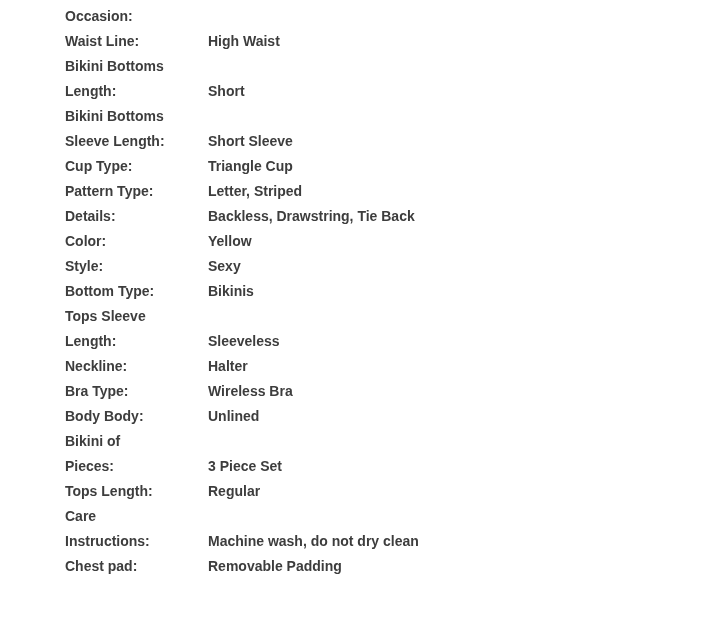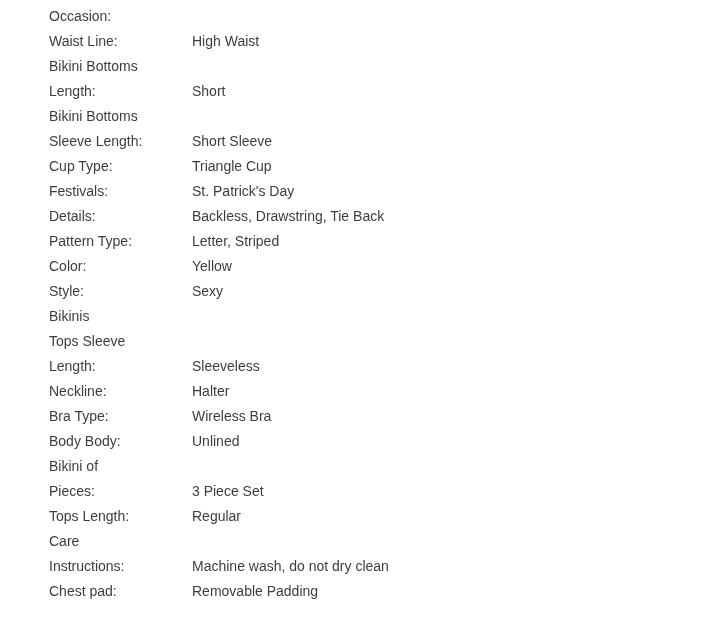--- a/index.html
+++ b/index.html
@@ -7,21 +7,22 @@
     padding: 0;
     background: #ffffff;
   }
   body {
     width: 714px;
     height: 630px;
     overflow: hidden;
     font-family: "Liberation Sans", sans-serif;
   }
   .spec-table {
-    padding: 4px 0 0 49px;
+    padding: 4px 0 0 65px;
+    font-weight: bold;
   }
   .spec-row {
     display: flex;
     align-items: flex-end; 
     font-size: 14px;
     line-height: 25px;
     color: #3d3d3d;
   }
   .spec-label {
     flex: none;
@@ -55,46 +56,43 @@
     <span class="spec-label">Bikini Bottoms
 Sleeve Length:</span>
     <span class="spec-value">Short Sleeve</span>
   </div>
 
   <div class="spec-row">
     <span class="spec-label">Cup Type:</span>
     <span class="spec-value">Triangle Cup</span>
   </div>
 
+
   <div class="spec-row">
-    <span class="spec-label">Festivals:</span>
-    <span class="spec-value">St. Patrick's Day</span>
+    <span class="spec-label">Pattern Type:</span>
+    <span class="spec-value">Letter, Striped</span>
   </div>
 
   <div class="spec-row">
     <span class="spec-label">Details:</span>
     <span class="spec-value">Backless, Drawstring, Tie Back</span>
-  </div>
-
-  <div class="spec-row">
-    <span class="spec-label">Pattern Type:</span>
-    <span class="spec-value">Letter, Striped</span>
   </div>
 
   <div class="spec-row">
     <span class="spec-label">Color:</span>
     <span class="spec-value">Yellow</span>
   </div>
 
   <div class="spec-row">
     <span class="spec-label">Style:</span>
     <span class="spec-value">Sexy</span>
   </div>
 
   <div class="spec-row">
+    <span class="spec-label">Bottom Type:</span>
     <span class="spec-value">Bikinis</span>
   </div>
 
   <div class="spec-row">
     <span class="spec-label">Tops Sleeve
 Length:</span>
     <span class="spec-value">Sleeveless</span>
   </div>
 
   <div class="spec-row">

